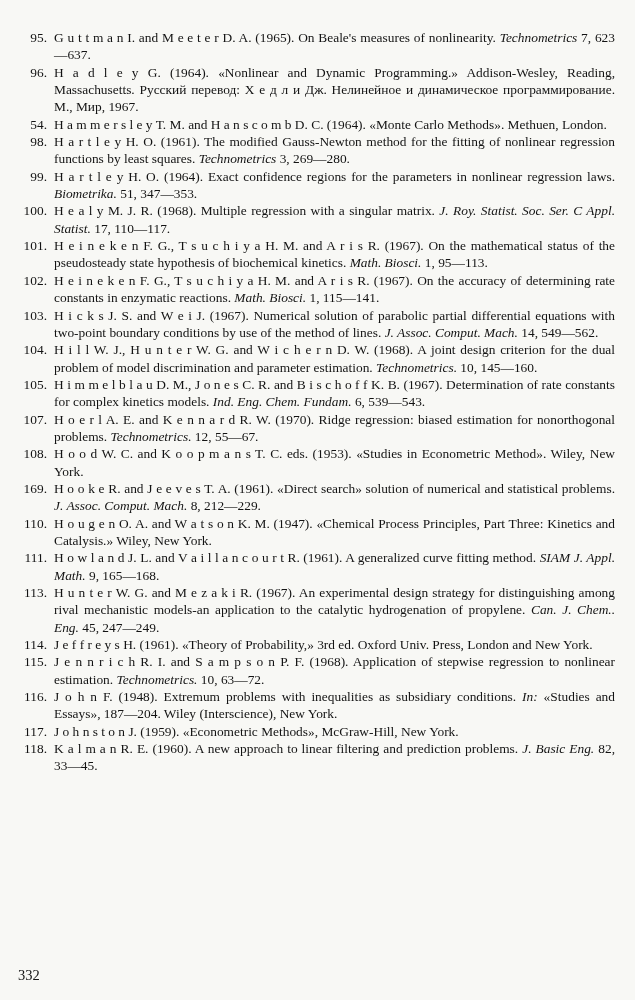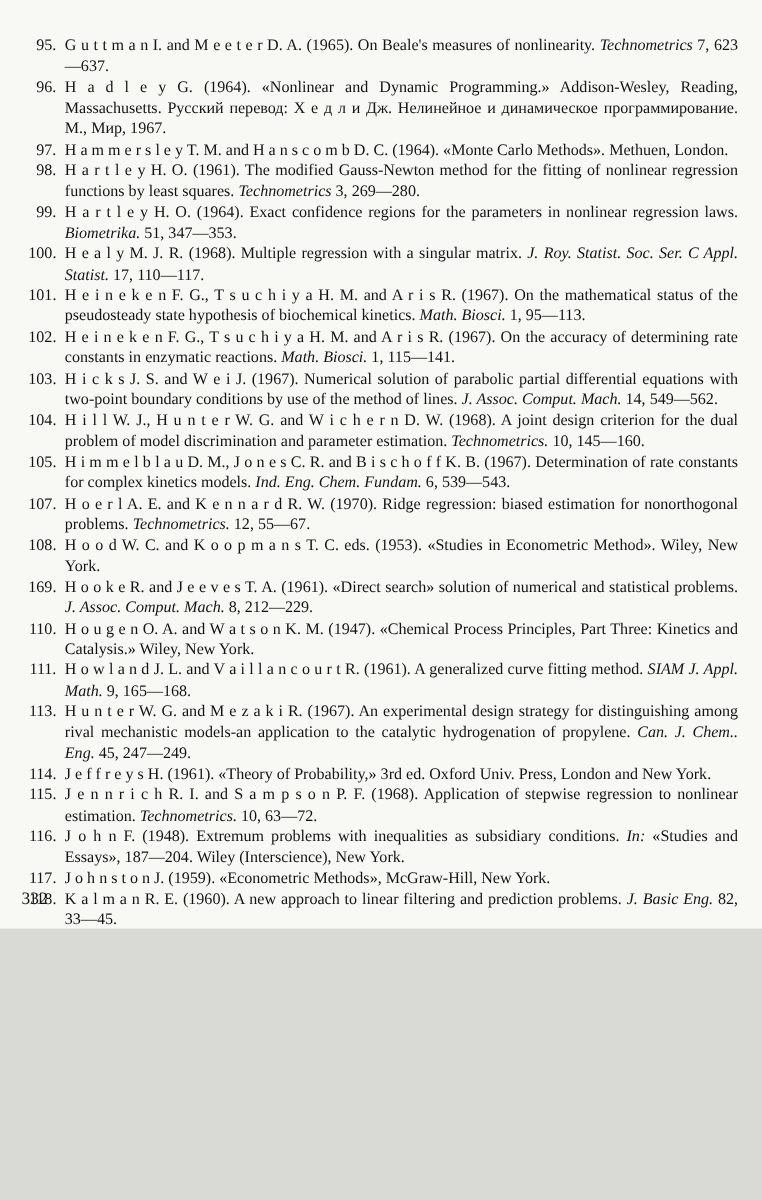--- a/index.html
+++ b/index.html
@@ -2,21 +2,21 @@
 <html><head>
 <meta charset="utf-8">
 <style>
   html, body { margin: 0; padding: 0; }
   body {
     background: #d9d9d5;
     font-family: "Liberation Serif", "DejaVu Serif", serif;
   }
   .page {
     width: 635px;
-    height: 774px;
+    height: 1000px;
     box-sizing: border-box;
     margin: 0 auto;
     background: #f8f8f5;
     padding: 29px 20px 0 16px;
     position: relative;
     color: #131313;
     font-size: 13.4px;
     line-height: 17.35px;
     overflow: hidden;
   }
@@ -47,21 +47,21 @@
   <div class="ref-list">
       <div class="ref-item">
         <span class="ref-num">95.</span>
         <span class="ref-text"><span>G u t t m a n I. and M e e t e r D. A. (1965). On Beale's measures of nonlinearity. </span><i>Technometrics</i><span> 7, 623—637.</span></span>
       </div>
       <div class="ref-item">
         <span class="ref-num">96.</span>
         <span class="ref-text"><span>H a d l e y G. (1964). «Nonlinear and Dynamic Programming.» Addison-Wesley, Reading, Massachusetts. Русский перевод: Х е д л и Дж. Нелинейное и динамическое программирование. М., Мир, 1967.</span></span>
       </div>
       <div class="ref-item">
-        <span class="ref-num">97.</span>
+        <span class="ref-num">54.</span>
         <span class="ref-text"><span>H a m m e r s l e y T. M. and H a n s c o m b D. C. (1964). «Monte Carlo Methods». Methuen, London.</span></span>
       </div>
       <div class="ref-item">
         <span class="ref-num">98.</span>
         <span class="ref-text"><span>H a r t l e y H. O. (1961). The modified Gauss-Newton method for the fitting of nonlinear regression functions by least squares. </span><i>Technometrics</i><span> 3, 269—280.</span></span>
       </div>
       <div class="ref-item">
         <span class="ref-num">99.</span>
         <span class="ref-text"><span>H a r t l e y H. O. (1964). Exact confidence regions for the parameters in nonlinear regression laws. </span><i>Biometrika.</i><span> 51, 347—353.</span></span>
       </div>

